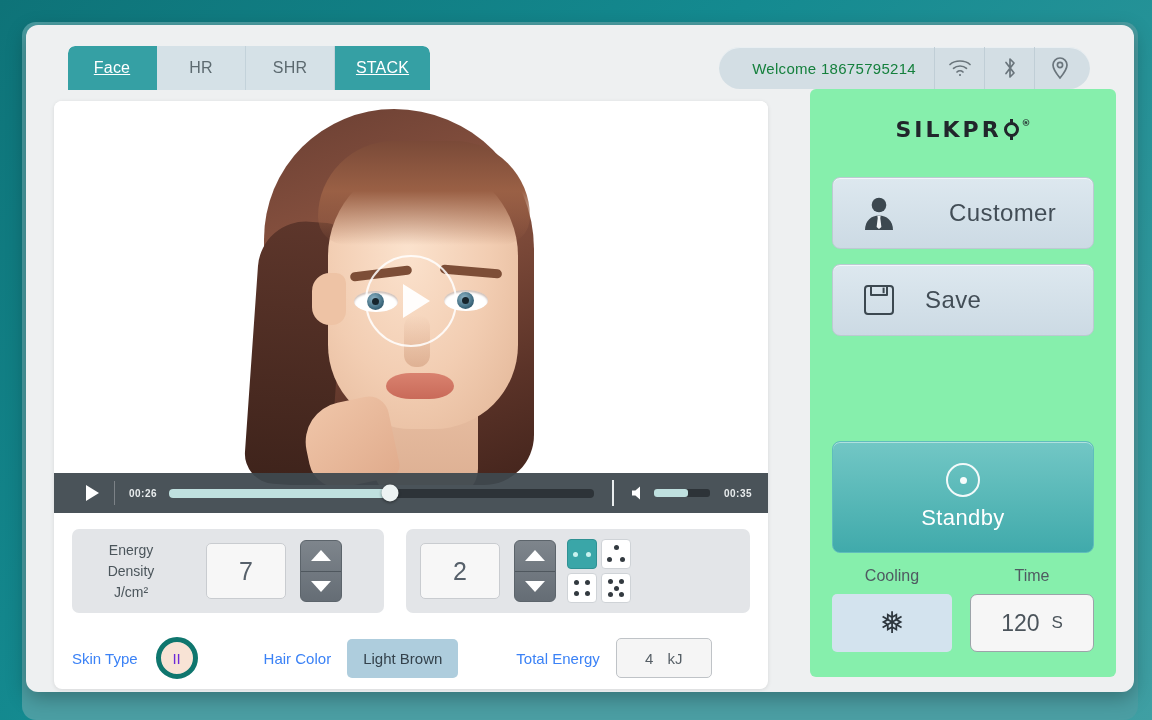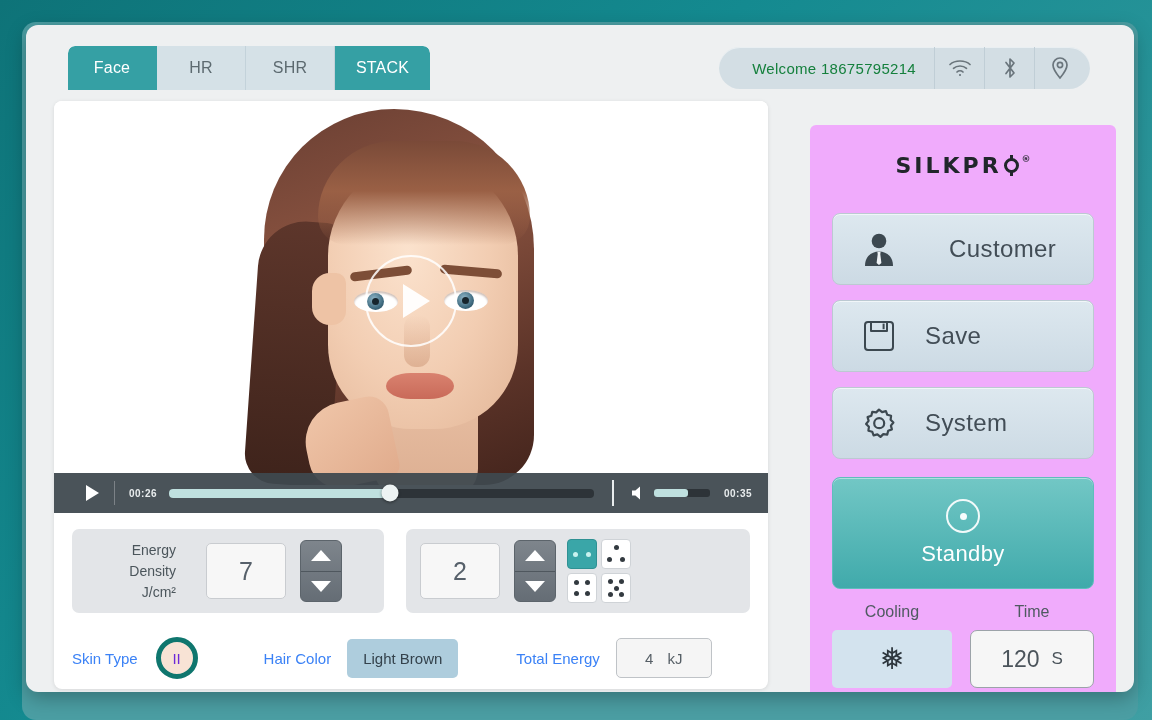--- a/index.html
+++ b/index.html
@@ -56,20 +56,21 @@
     background: #d5e1e7;
     border-right: 1px solid #c3d2da;
     cursor: pointer;
     letter-spacing: .2px;
   }
   .tab:last-child { border-right: none; }
   .tab.active {
     background: #35a0a4;
     color: #ffffff;
     border-right-color: #35a0a4;
+    text-decoration: underline;
   }
   .tab.tab-face { border-top-left-radius: 7px; }
   .tab.tab-stack { border-top-right-radius: 7px; width: 95px; }
 
   
   #welcome-pill {
     position: absolute;
     right: 44px; top: 22px;
     height: 42px;
     background: #d3dee4;
@@ -276,21 +277,21 @@
   .param-card {
     background: #e3e5e8;
     border-radius: 7px;
     display: flex; align-items: center;
     padding: 0 14px;
     height: 84px;
   }
   #energy-card { width: 312px; }
   #frequency-card { width: 344px; }
   .param-label {
-    text-align: right;
+    text-align: center;
     font-size: 14px;
     color: #4b555b;
     line-height: 21px;
     width: 120px;
     padding-right: 30px;
   }
   .param-value-box {
     width: 80px; height: 56px;
     background: #f7f7f7;
     border: 1px solid #c9ccd0;
@@ -383,23 +384,22 @@
     font-size: 15px; color: #565f66;
   }
   .spacer-a { width: 66px; }
   .spacer-b { width: 58px; }
 
   
   #right-panel {
     position: absolute;
     right: 18px; top: 64px;
     width: 306px; height: 588px;
-    background: #f0abfc;
+    background: #86efac;
     border-radius: 6px;
-    margin-top: 36px;
   }
   #brand-logo {
     position: absolute; left: 0; right: 0; top: 28px;
     text-align: center;
     font-size: 22px; font-weight: bold;
     letter-spacing: 3px;
     color: #21262b;
     font-family: "DejaVu Sans", sans-serif;
     display: flex; align-items: center; justify-content: center;
   }
@@ -703,29 +703,20 @@
       <span class="ico">
         <svg width="36" height="36" viewBox="0 0 36 36" fill="none" stroke="#3c4850" stroke-width="2" stroke-linejoin="round">
           <rect x="4" y="4" width="28" height="28" rx="3"></rect>
           <path d="M10 4 H26 V13 H10 Z"></path>
           <path d="M22.6 5.6 V11.2"></path>
         </svg>
       </span>
       <span class="lbl">Save</span>
     </div>
 
-    <div class="side-btn" id="btn-system">
-      <span class="ico">
-        <svg width="36" height="36" viewBox="0 0 36 36" fill="none" stroke="#3c4850" stroke-width="2.2" stroke-linejoin="round">
-          <path d="M18 4.6 L21.1 7.1 L24.9 6.1 L26.3 9.8 L30.1 10.8 L29.6 14.7 L32.4 17.5 L29.9 20.6 L30.9 24.4 L27.2 25.8 L26.2 29.6 L22.3 29.1 L19.5 31.9 L16.4 29.4 L12.6 30.4 L11.2 26.7 L7.4 25.7 L7.9 21.8 L5.1 19 L7.6 15.9 L6.6 12.1 L10.3 10.7 L11.3 6.9 L15.2 7.4 Z"></path>
-          <circle cx="18.2" cy="18.2" r="5"></circle>
-        </svg>
-      </span>
-      <span class="lbl">System</span>
-    </div>
 
     <div id="btn-standby">
       <div id="standby-icon">
         <div class="core"></div>
       </div>
       <span id="standby-label">Standby</span>
     </div>
 
     <div id="cooling-label">Cooling</div>
     <div id="time-label">Time</div>

